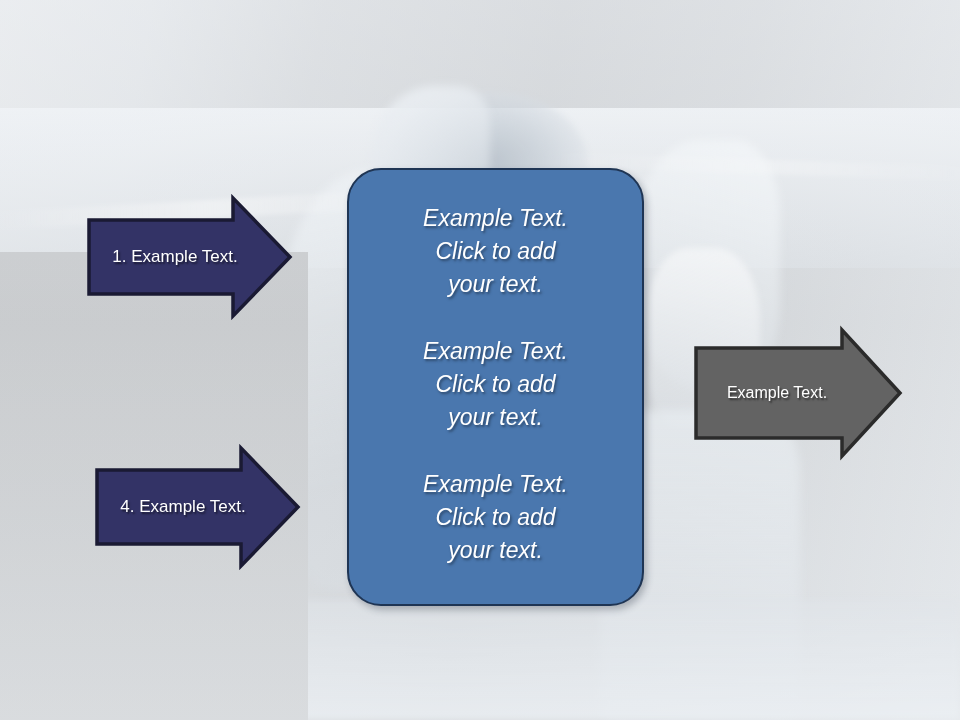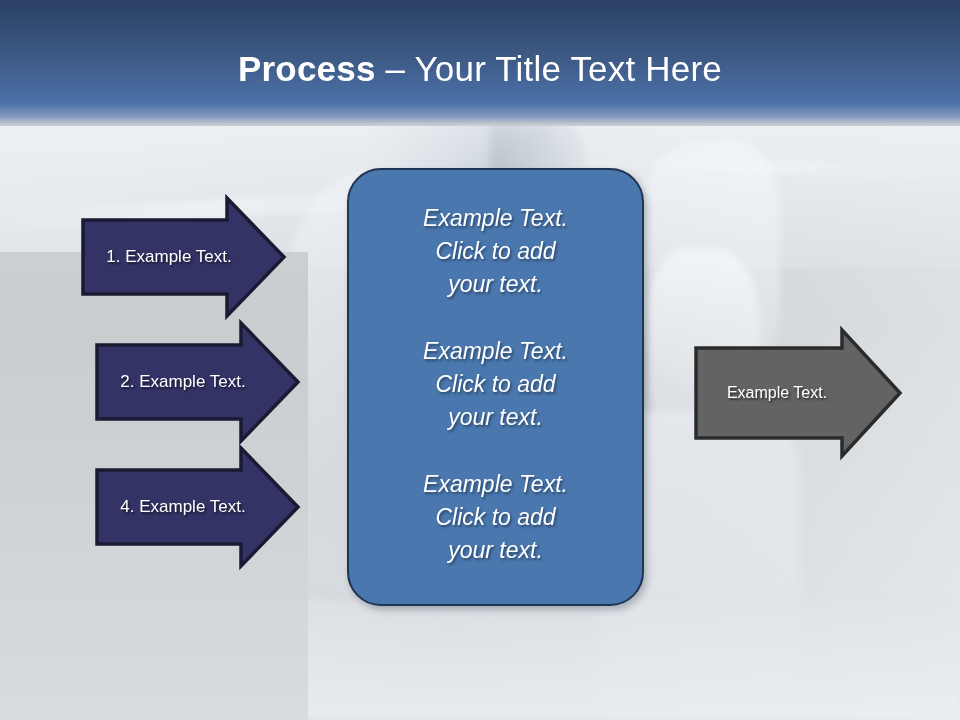--- a/index.html
+++ b/index.html
@@ -237,37 +237,28 @@
     <div class="bg-arm-r"></div>
     <div class="bg-forearm"></div>
     <div class="bg-leg"></div>
     <div class="bg-floor"></div>
     <div class="bg-leftblock"></div>
     <div class="bg-streak-a"></div>
     <div class="bg-streak-b"></div>
     <div class="bg-wash"></div>
   </div>
 
-  <div class="title-bar">
-    <div class="title-text"><span class="t-bold">Process</span><span class="t-rest"> – Your Title Text Here</span></div>
-  </div>
-
-  <div class="arrow-left" style="left:81px; top:196px;">
+
+  <div class="arrow-left" style="left:87px; top:196px;">
     <svg width="205" height="122" viewBox="0 0 205 122">
       <polygon points="2,24 146,24 146,2 203,61 146,120 146,98 2,98" fill="#333366" stroke="#1a1a33" stroke-width="3.5" stroke-linejoin="miter"></polygon>
     </svg>
     <div class="lbl">1. Example Text.</div>
   </div>
 
-  <div class="arrow-left" style="left:95px; top:321px;">
-    <svg width="205" height="122" viewBox="0 0 205 122">
-      <polygon points="2,24 146,24 146,2 203,61 146,120 146,98 2,98" fill="#333366" stroke="#1a1a33" stroke-width="3.5" stroke-linejoin="miter"></polygon>
-    </svg>
-    <div class="lbl">2. Example Text.</div>
-  </div>
 
   <div class="arrow-left" style="left:95px; top:446px;">
     <svg width="205" height="122" viewBox="0 0 205 122">
       <polygon points="2,24 146,24 146,2 203,61 146,120 146,98 2,98" fill="#333366" stroke="#1a1a33" stroke-width="3.5" stroke-linejoin="miter"></polygon>
     </svg>
     <div class="lbl">4. Example Text.</div>
   </div>
 
   <div class="center-box">
     <div class="cb-block">

